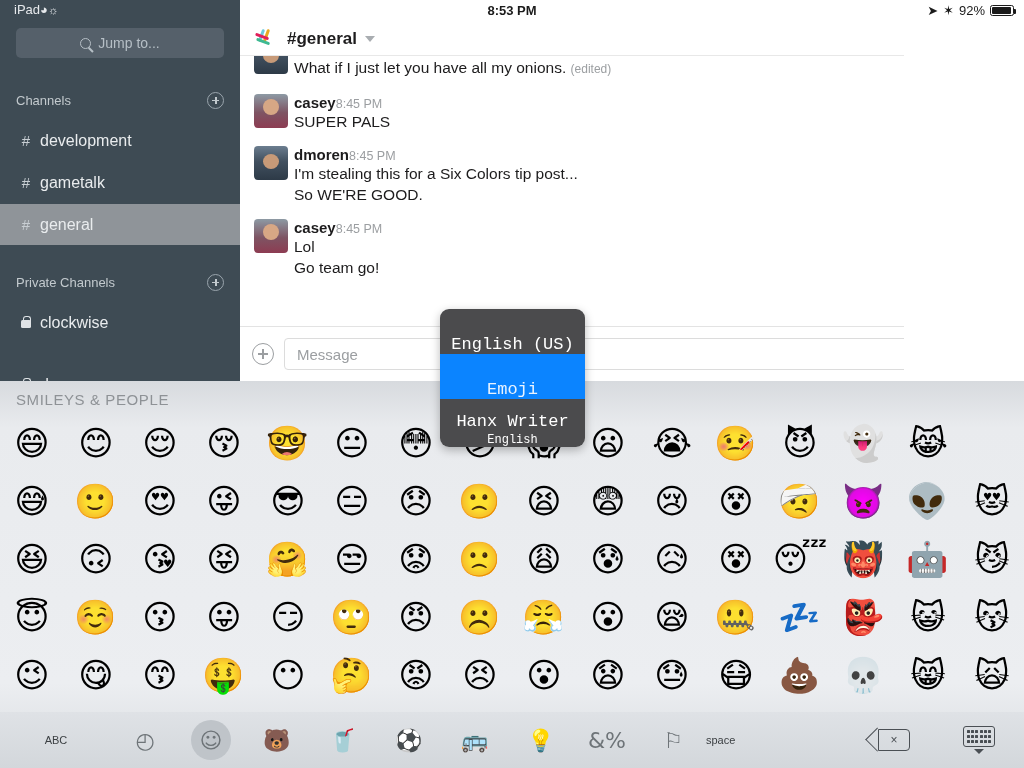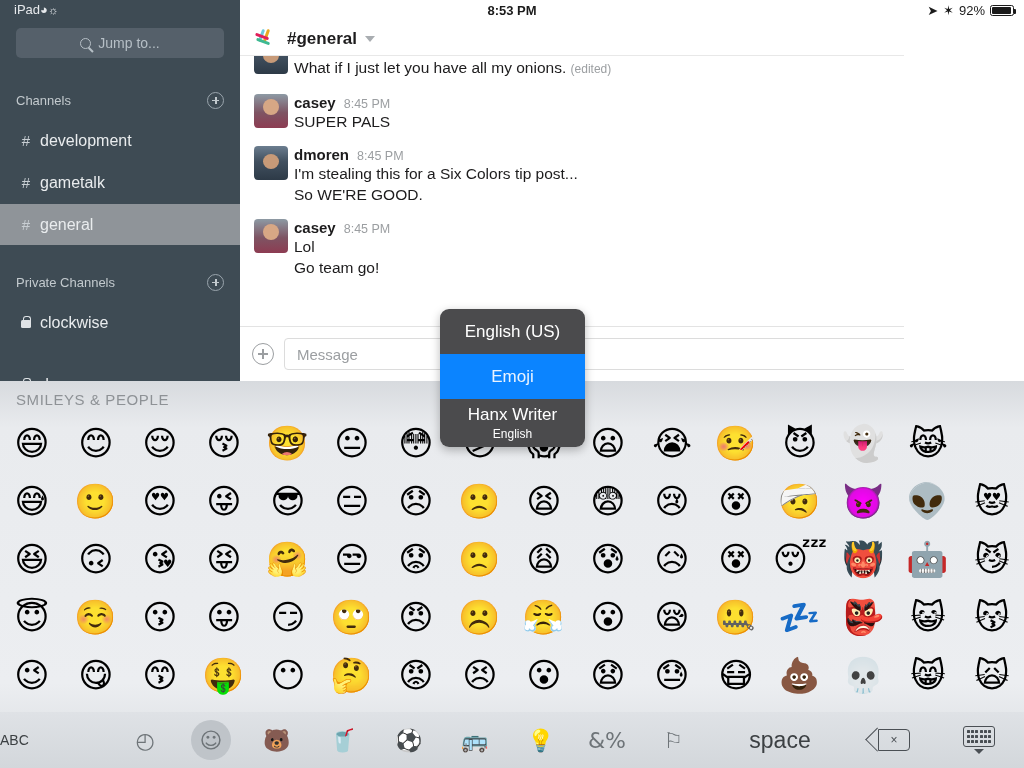--- a/index.html
+++ b/index.html
@@ -104,21 +104,21 @@
   
   .msgs { position:absolute; left:0; top:56px; width:784px; height: 270px; overflow:hidden; }
   .msg { position: relative; padding-left: 54px; }
   .avatar {
     position:absolute; left: 14px; width: 34px; height: 34px; border-radius: 4px; overflow:hidden;
   }
   .av-dmoren { background: linear-gradient(180deg,#6b7d8f 0%,#41505f 45%,#2d3a47 100%); }
   .av-dmoren::after { content:""; position:absolute; left:9px; top:8px; width:16px; height:15px; border-radius:50%; background:#c79a78; }
   .av-casey { background: linear-gradient(180deg,#8d9aa4 0%,#7e5463 55%,#8d3c52 100%); }
   .av-casey::after { content:""; position:absolute; left:9px; top:5px; width:16px; height:16px; border-radius:50%; background:#d7a785; }
-  .meta { display:flex; align-items:baseline; gap:8px; }
+  .meta { display:flex; align-items:baseline; gap:0; }
   .uname { font-size: 15px; font-weight: bold; color: #1d1c1d; }
   .utime { font-size: 12.5px; color: #9b9ea1; }
   .mline { font-size: 15.5px; color: #1d1c1d; line-height: 21px; }
   .edited { font-size: 12px; color: #9b9ea1; }
 
   
   .composer {
     position:absolute; left:0; bottom:0; width:784px; height:55px;
     border-top:1px solid #e3e3e3; background:#fff; display:flex; align-items:center;
   }
@@ -147,29 +147,29 @@
     width:64px; height:58px; display:flex; align-items:center; justify-content:center;
     font-size:34px; line-height:1;
     font-family: "DejaVu Sans", sans-serif;
   }
 
   .kb-bottom {
     position:absolute; left:0; bottom:0; width:1024px; height:56px;
     background: linear-gradient(180deg,#dfe2e6 0%, #d3d7db 100%);
     display:flex; align-items:center;
   }
-  .kb-abc { width:112px; font-size:14px; color:#3c4043; }
+  .kb-abc { width:112px; text-align:center; font-size:11px; color:#3c4043; }
   .cat-row { display:flex; align-items:center; gap:0; }
   .cat {
     width:66px; height:40px; display:flex; align-items:center; justify-content:center;
     font-size:22px; color:#6e7478;
     font-family:"DejaVu Sans", sans-serif;
   }
   .cat.sel { background:#bfc4c9; border-radius:50%; width:40px; height:40px; margin:0 13px; }
-  .kb-space { flex:1; text-align:center; font-size:23px; color:#3c4043; }
+  .kb-space { flex:1; text-align:left; font-size:11px; color:#3c4043; }
   .kb-del { width:80px; display:flex; align-items:center; justify-content:center; }
   .delglyph {
     width:32px;height:22px;border:1.8px solid #4a4f54;
     border-radius:0 4px 4px 0; position:relative; display:flex;align-items:center;justify-content:center;
     font-size:12px; color:#4a4f54;
   }
   .delglyph::before{
     content:""; position:absolute; left:-10px; top:1.2px; width:15.6px;height:15.6px;
     border-left:1.8px solid #4a4f54;border-bottom:1.8px solid #4a4f54; transform:rotate(45deg);
     background: transparent;
@@ -183,21 +183,21 @@
   .hidekb i{background:#4a4f54;display:block;border-radius:0.5px;}
   .hidechev{width:0;height:0;border-left:5px solid transparent;border-right:5px solid transparent;border-top:5px solid #4a4f54;}
 
   
   .langpop {
     position:absolute; left:440px; top:309px; width:145px;
     border-radius:9px; overflow:hidden; z-index:30;
     box-shadow:0 3px 10px rgba(0,0,0,0.28);
     font-size:17px;
   }
-  .langrow { height:45px; display:flex; flex-direction:column; align-items:center; justify-content:center; background:#4b4b4d; color:#ffffff; }
+  .langrow { height:45px; display:flex; flex-direction:column; align-items:center; justify-content:flex-end; background:#4b4b4d; color:#ffffff;font-family:Liberation Mono, monospace; }
   .langrow.on { background:#0b84ff; color:#e9f3ff; }
   .langrow.tall { height:48px; gap:2px; }
   .langsub { font-size:12px; color:#ffffff; }
 </style>
 </head>
 <body>
 
 <div id="app">
 
   <div class="sidebar">

